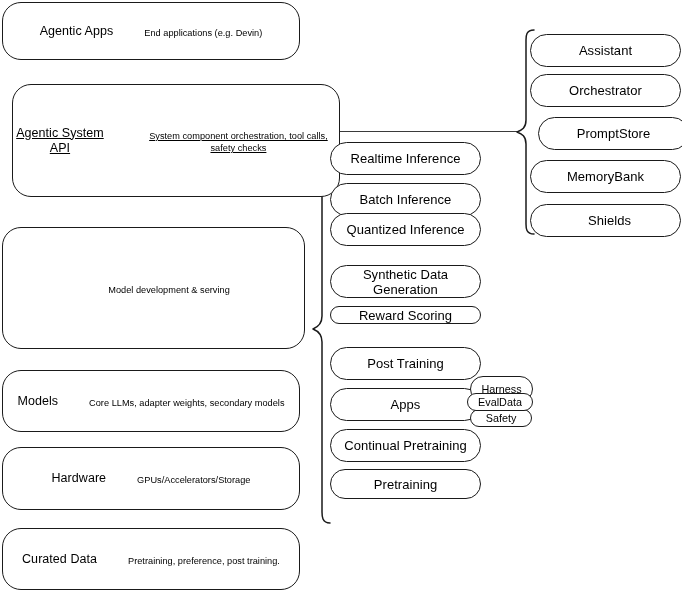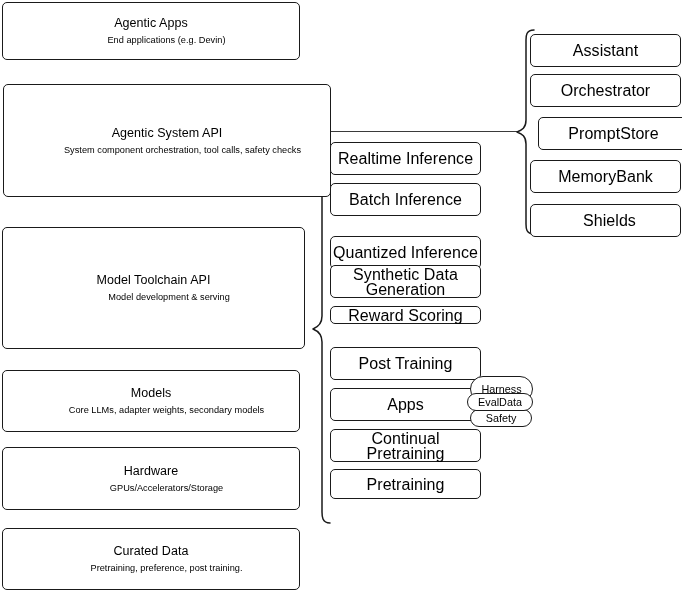--- a/index.html
+++ b/index.html
@@ -16,44 +16,44 @@
     width: 682px;
     height: 591px;
     background: #ffffff;
     overflow: hidden;
   }
   .node {
     position: absolute;
     box-sizing: border-box;
     background: #ffffff;
     border: 1.4px solid #1a1a1a;
-    border-radius: 5px;
+    border-radius: 19px;
     display: flex;
-    flex-direction: column;
+    flex-direction: row;
     align-items: center;
     justify-content: center;
     text-align: center;
     z-index: 3;
   }
   .node .title {
     font-size: 12.5px;
     line-height: 15px;
     color: #000000;
     letter-spacing: 0.05px;
   }
   .node .subtitle {
     font-size: 9.2px;
     line-height: 12px;
     color: #000000;
     margin-top: 3px;
     letter-spacing: 0.02px;
     padding-left: 31px;
   }
   .stack-node .title {
-    font-size: 16px;
+    font-size: 13px;
   }
   .pill {
     position: absolute;
     box-sizing: border-box;
     background: #ffffff;
     border: 1.4px solid #1a1a1a;
     border-radius: 999px;
     display: flex;
     align-items: center;
     justify-content: center;
@@ -77,27 +77,26 @@
 </head>
 <body>
 
 <div id="canvas">
 
   <div class="node" style="left:2px; top:2px; width:298px; height:58px;">
     <div class="title">Agentic Apps</div>
     <div class="subtitle">End applications (e.g. Devin)</div>
   </div>
 
-  <div class="node" style="left:3px; top:84px; width:328px; height:113px;">
+  <div class="node" style="left:12px; top:84px; width:328px; height:113px;text-decoration:underline;">
     <div class="title">Agentic System API</div>
     <div class="subtitle">System component orchestration, tool calls, safety checks</div>
   </div>
 
   <div class="node" style="left:2px; top:227px; width:303px; height:122px;">
-    <div class="title">Model Toolchain API</div>
     <div class="subtitle">Model development &amp; serving</div>
   </div>
 
   <div class="node" style="left:2px; top:370px; width:298px; height:62px;">
     <div class="title">Models</div>
     <div class="subtitle">Core LLMs, adapter weights, secondary models</div>
   </div>
 
   <div class="node" style="left:2px; top:447px; width:298px; height:63px;">
     <div class="title">Hardware</div>
@@ -114,21 +113,21 @@
   <svg class="brace" style="left:310px; top:134px;" width="24" height="392" viewBox="0 0 24 392">
     <path d="M20 2 C12 2 12 8 12 12 L12 182 C12 190 8 193 3 195 C8 197 12 200 12 208 L12 378 C12 382 12 389 20 389" fill="none" stroke="#1a1a1a" stroke-width="1.5" stroke-linecap="round" stroke-linejoin="round"></path>
   </svg>
 
   <div class="node stack-node" style="left:330px; top:142px; width:151px; height:33px;">
     <div class="title">Realtime Inference</div>
   </div>
   <div class="node stack-node" style="left:330px; top:183px; width:151px; height:33px;">
     <div class="title">Batch Inference</div>
   </div>
-  <div class="node stack-node" style="left:330px; top:236px; width:151px; height:33px;">
+  <div class="node stack-node" style="left:330px; top:213px; width:151px; height:33px;">
     <div class="title">Quantized Inference</div>
   </div>
   <div class="node stack-node" style="left:330px; top:265px; width:151px; height:33px;">
     <div class="title">Synthetic Data Generation</div>
   </div>
   <div class="node stack-node" style="left:330px; top:306px; width:151px; height:18px;text-align:center;">
     <div class="title">Reward Scoring</div>
   </div>
   <div class="node stack-node" style="left:330px; top:347px; width:151px; height:33px;">
     <div class="title">Post Training</div>

